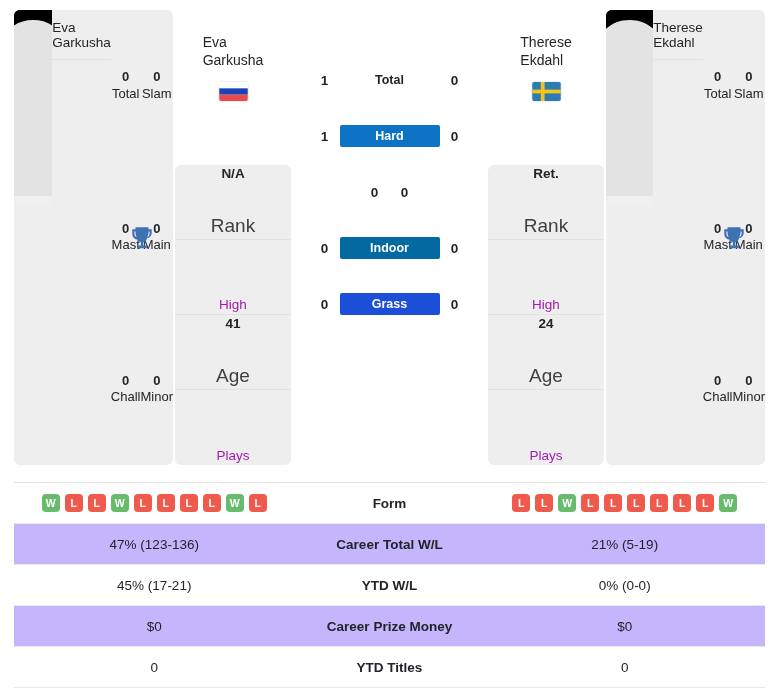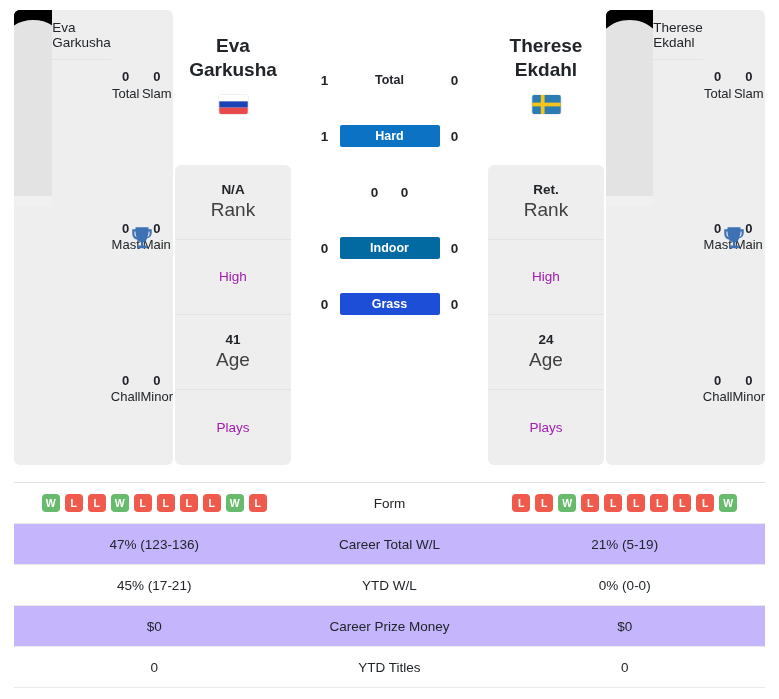--- a/index.html
+++ b/index.html
@@ -78,24 +78,23 @@
   .info-col { width: 116px; flex: 0 0 116px; margin: 0 2px; padding-top: 0; }
   .info-head {
     height: 155px;
     display: flex;
     flex-direction: column;
     align-items: center;
     justify-content: flex-start;
     padding-top: 24px;
   }
   .pname {
-    font-size: 19px;
-    font-weight: bold;
+    font-size: 14px;
+    font-weight: normal;
     line-height: 1.28;
-    text-align: center;
     color: #212529;
   }
   .flag {
     margin-top: 12px;
     width: 29px;
     height: 19px;
     border-radius: 2px;
     overflow: hidden;
     box-shadow: 0 0 0 0.5px rgba(0,0,0,.12);
   }
@@ -104,21 +103,21 @@
   .info-card {
     background: #eeeeee;
     border-radius: 6px;
     overflow: hidden;
   }
   .info-row {
     height: 75px;
     display: flex;
     flex-direction: column;
     align-items: center;
-    justify-content: center;
+    justify-content: space-between;
     border-bottom: 1px solid #e2e2e2;
     line-height: 1.3;
   }
   .info-row:last-child { border-bottom: none; }
   .info-row .v { font-size: 13.5px; font-weight: bold; color: #212529; }
   .info-row .k { font-size: 19px; color: #404040; }
   .info-row .only { font-size: 13.5px; color: #a21caf; font-weight: normal; }
 
   
   .center-col {
@@ -181,21 +180,21 @@
     align-items: center;
     justify-content: center;
     font-size: 13.5px;
     color: #212529;
     gap: 5px;
   }
   .st-mid {
     flex: 0 0 190px;
     text-align: center;
     font-size: 13.5px;
-    font-weight: normal;
+    font-weight: bold;
     color: #212529;
   }
   .wl {
     width: 18px;
     height: 18px;
     border-radius: 4px;
     display: inline-flex;
     align-items: center;
     justify-content: center;
     font-size: 10.5px;

